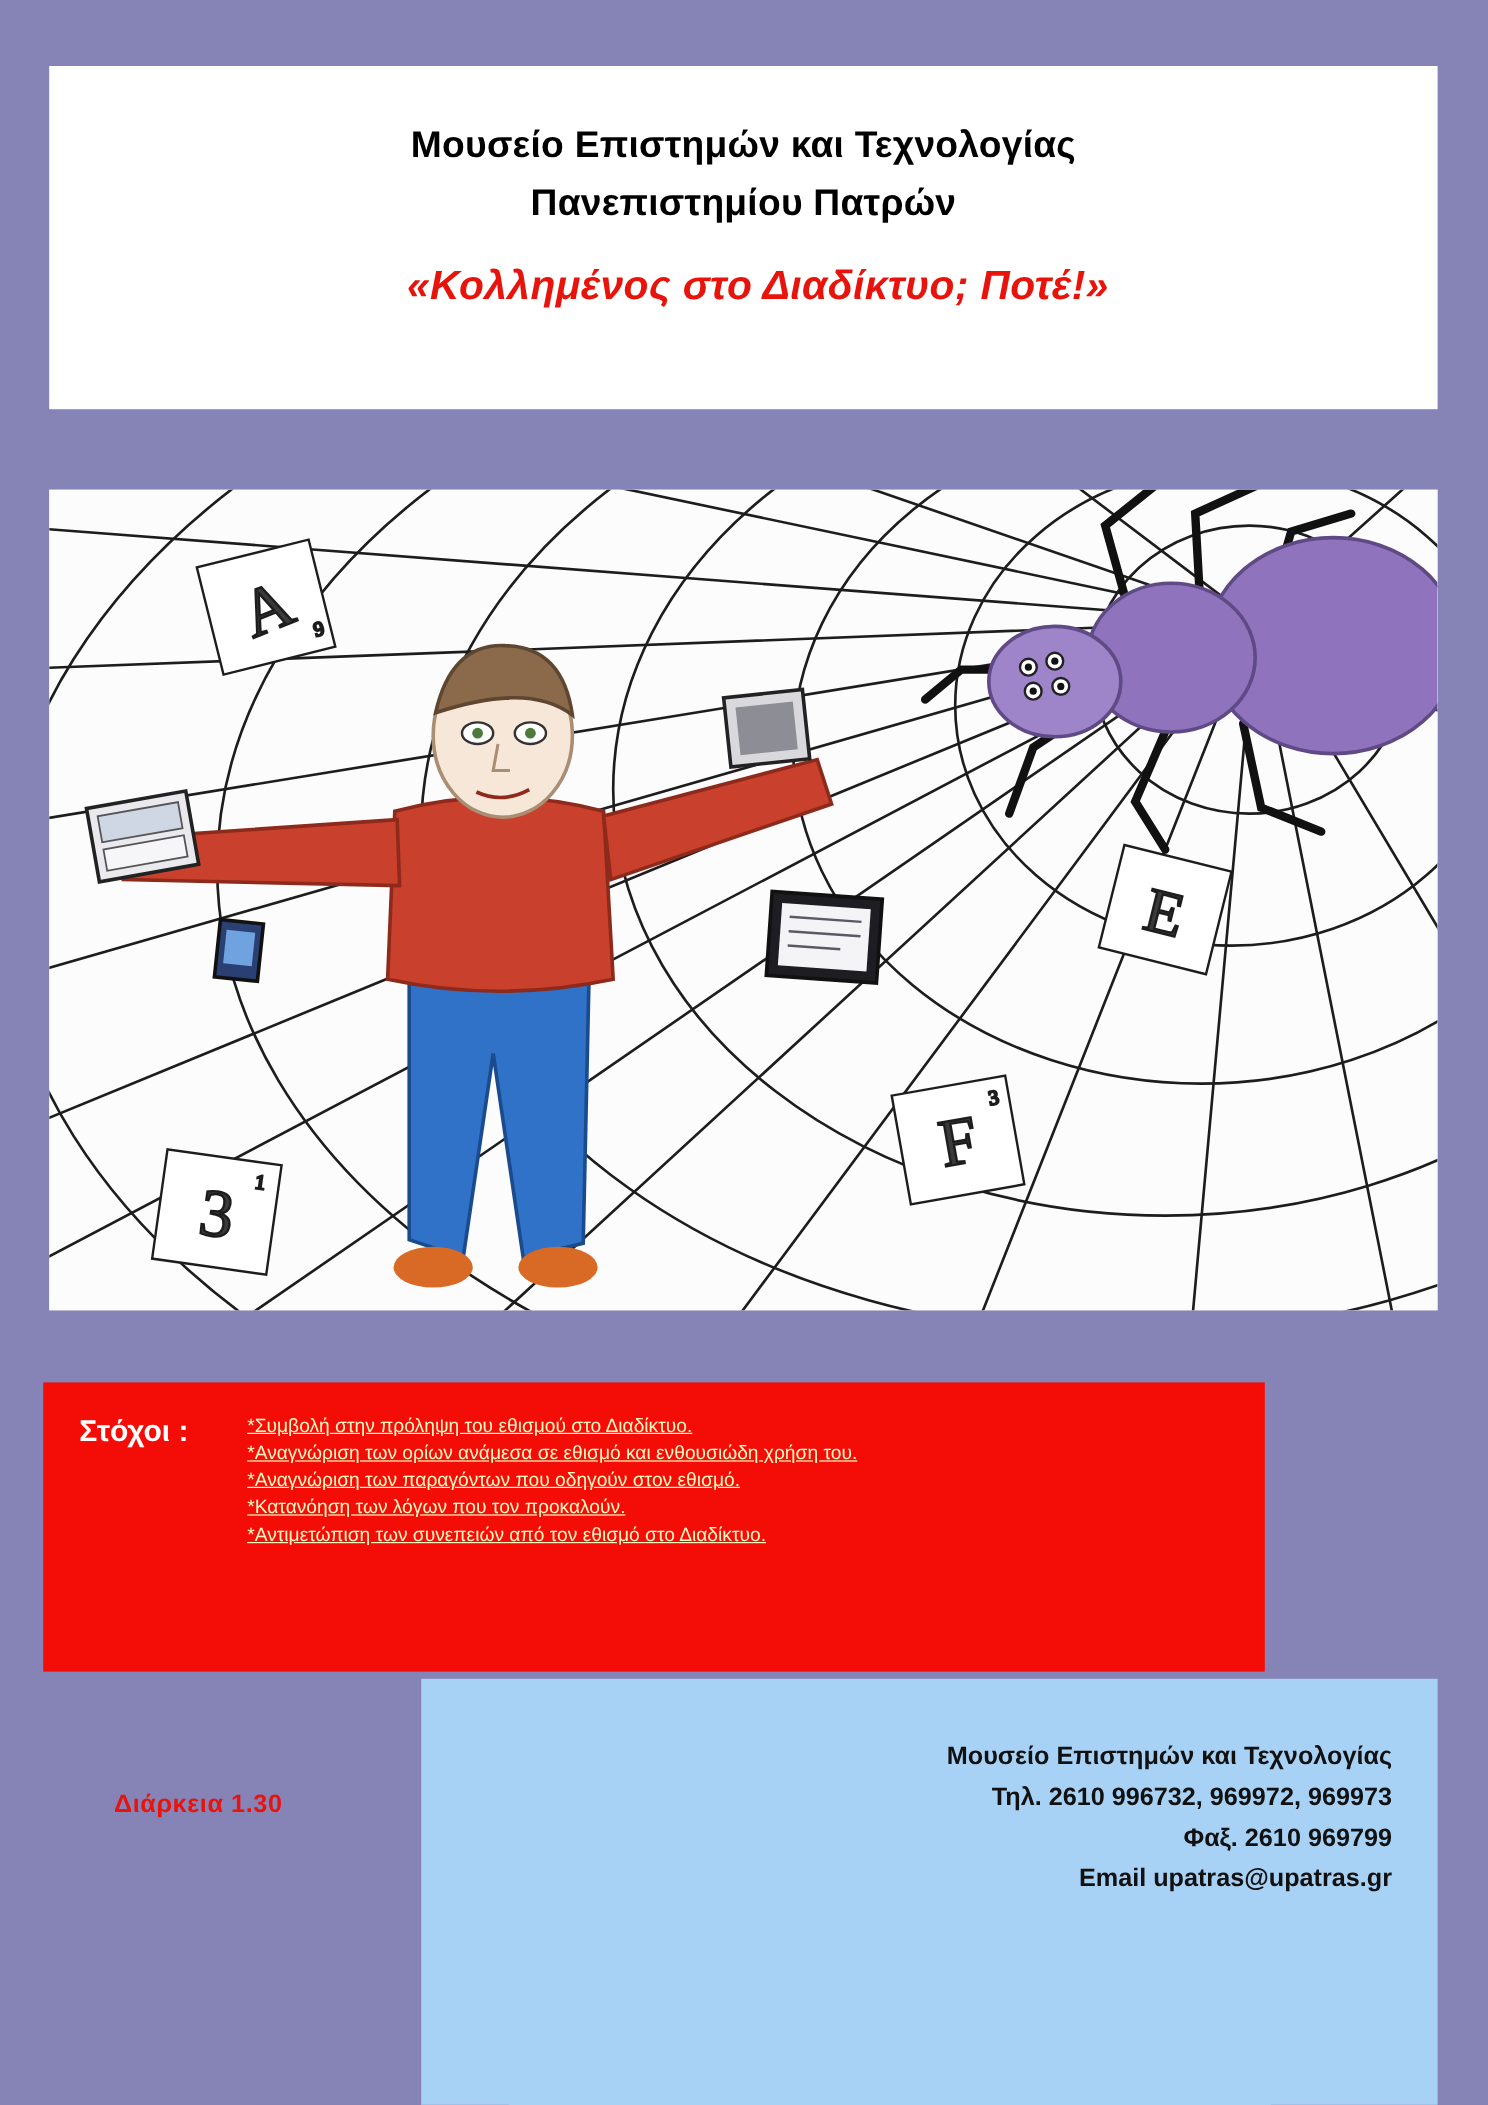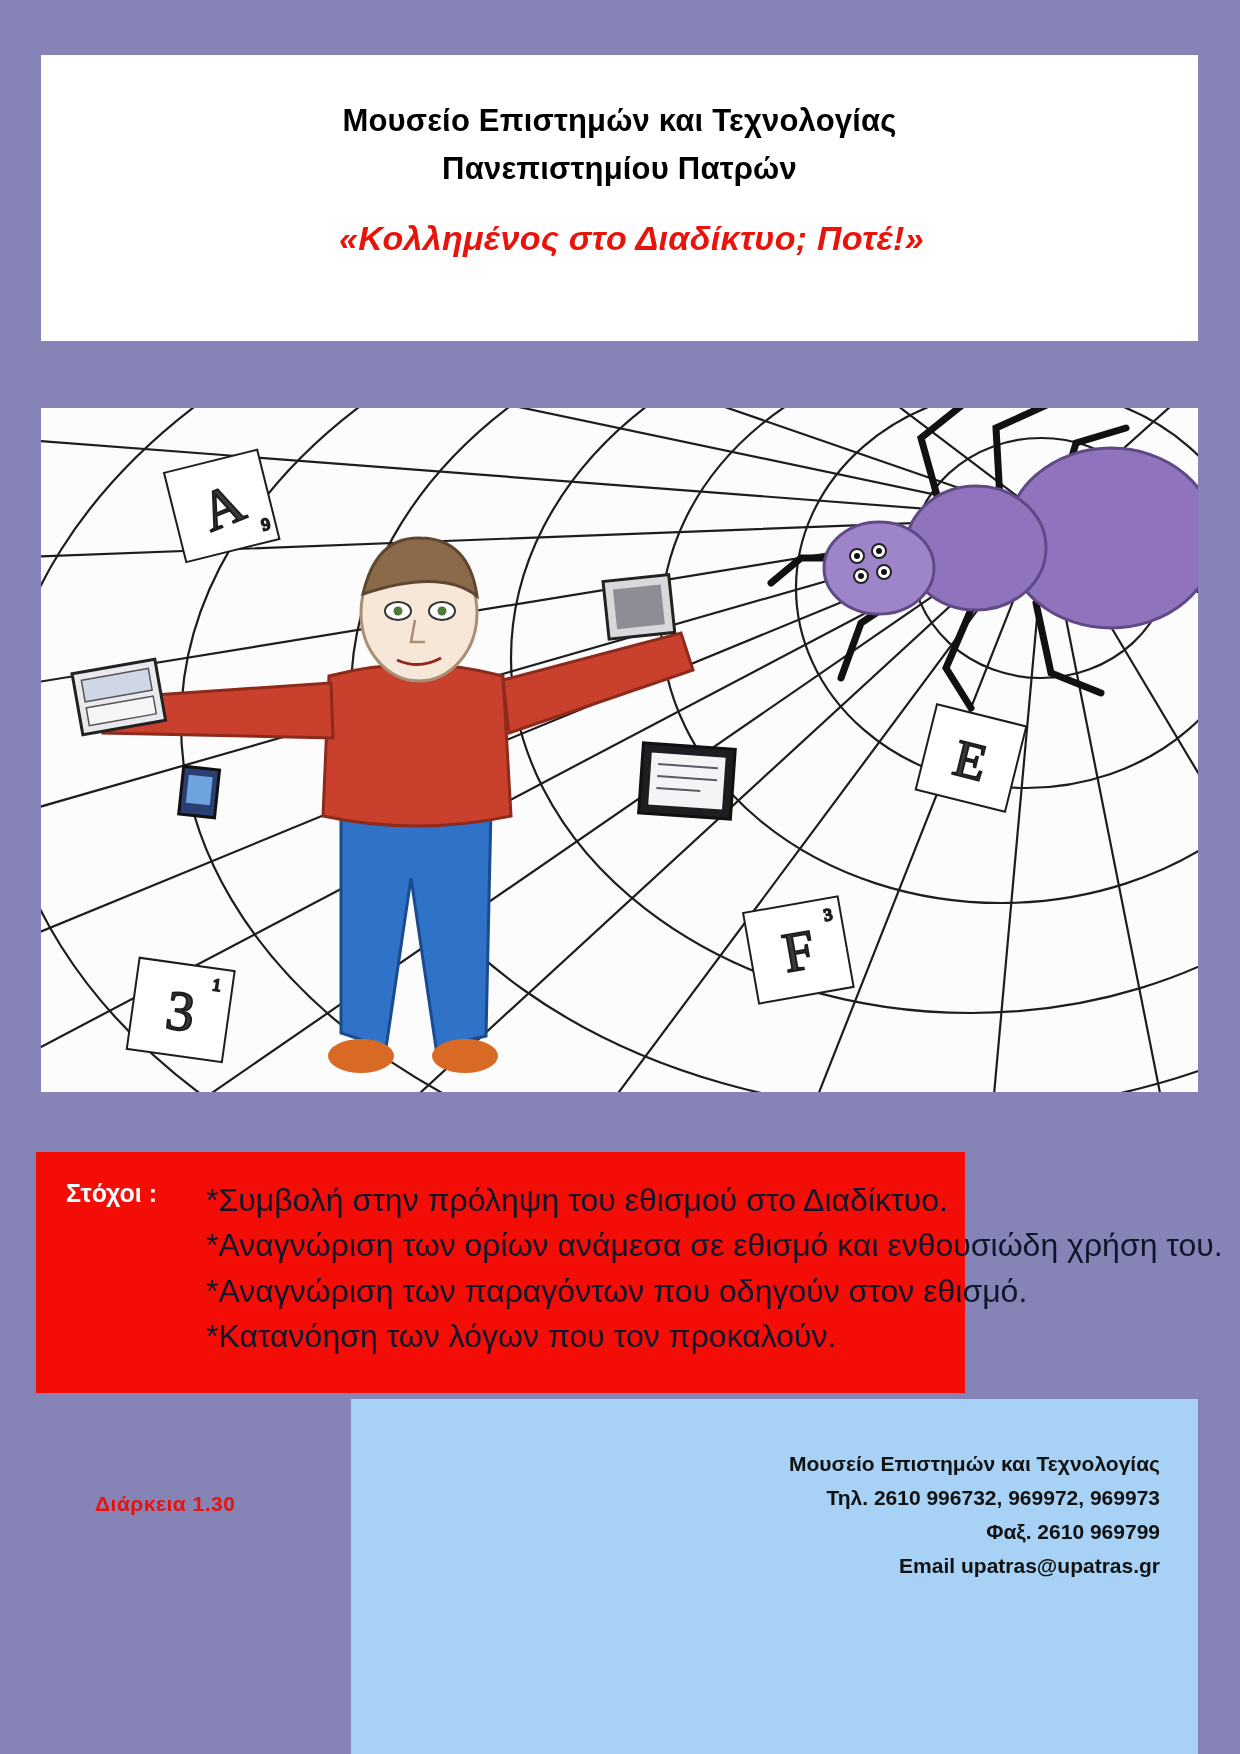--- a/index.html
+++ b/index.html
@@ -64,21 +64,21 @@
     display: block;
     width: 100%;
     height: 100%;
   }
 
   
   .goals-panel {
     position: absolute;
     left: 36px;
     top: 1152px;
-    width: 929px;
+    width: 1018px;
     height: 241px;
     background: #f40d06;
     box-sizing: border-box;
     padding: 26px 30px 0 30px;
     color: #ffffff;
   }
   .goals-row {
     display: flex;
     align-items: flex-start;
   }
@@ -87,24 +87,25 @@
     font-weight: bold;
     color: #ffffff;
     width: 140px;
     flex: 0 0 140px;
     padding-top: 1px;
   }
   .goals-list {
     flex: 1 1 auto;
   }
   .goals-list div {
-    font-size: 32px;
-    color: #0f172a;
+    font-size: 16px;
+    color: #fef9c3;
     line-height: 1.42;
     white-space: nowrap;
+    text-decoration: underline;
   }
 
   
   .footer-blue {
     position: absolute;
     left: 351px;
     top: 1399px;
     width: 847px;
     height: 355px;
     background: #a7d2f5;
@@ -280,20 +281,21 @@
 </div>
 
 <div class="goals-panel">
   <div class="goals-row">
     <div class="goals-label">Στόχοι :</div>
     <div class="goals-list">
       <div>*Συμβολή στην πρόληψη του εθισμού στο Διαδίκτυο.</div>
       <div>*Αναγνώριση των ορίων ανάμεσα σε εθισμό και ενθουσιώδη χρήση του.</div>
       <div>*Αναγνώριση των παραγόντων που οδηγούν στον εθισμό.</div>
       <div>*Κατανόηση των λόγων που τον προκαλούν.</div>
+      <div>*Αντιμετώπιση των συνεπειών από τον εθισμό στο Διαδίκτυο.</div>
     </div>
   </div>
 </div>
 
 <div class="duration">Διάρκεια  1.30</div>
 
 <div class="footer-blue">
   <div>Μουσείο Επιστημών και Τεχνολογίας</div>
   <div>Τηλ. 2610 996732, 969972, 969973</div>
   <div>Φαξ. 2610 969799</div>

